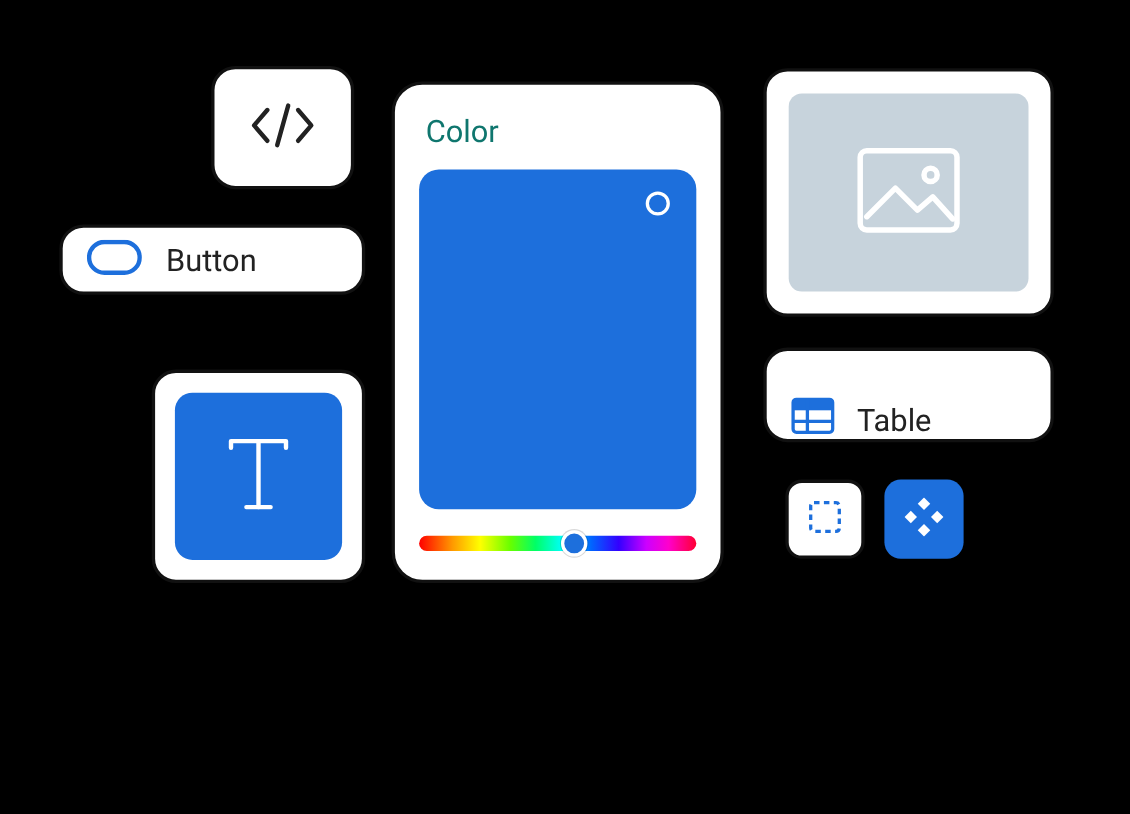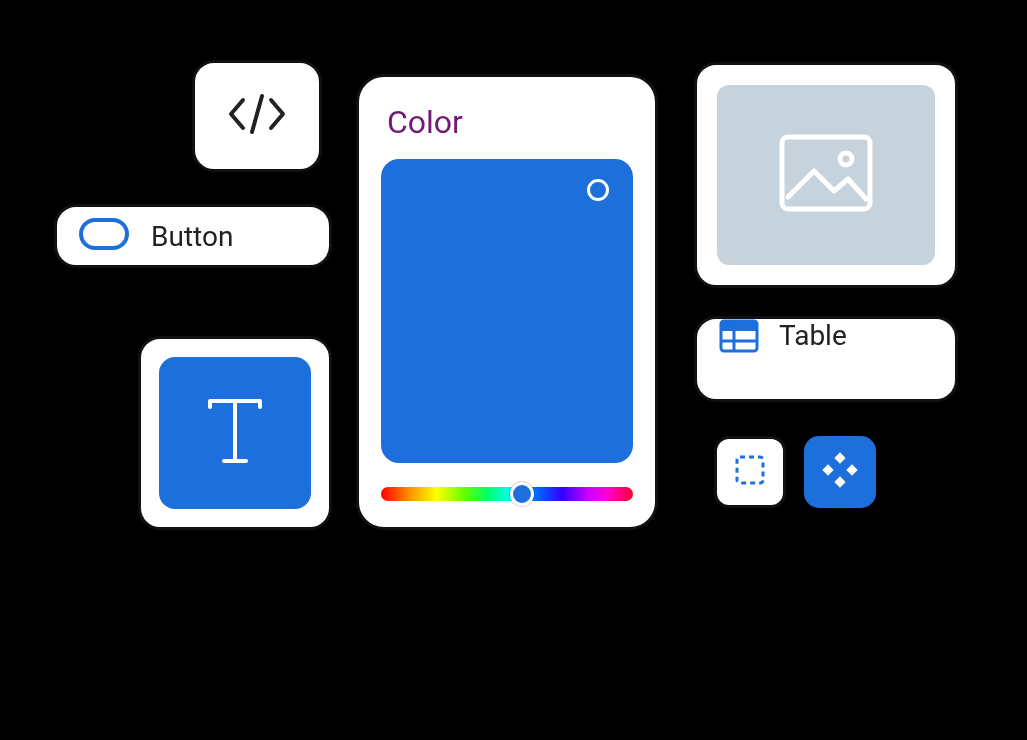--- a/index.html
+++ b/index.html
@@ -49,21 +49,21 @@
   }
   
   .color-tile {
     left: 356px; top: 74px;
     width: 302px; height: 456px;
     border-radius: 28px;
     padding: 22px 22px 26px 22px;
     display: flex; flex-direction: column;
   }
   .color-title {
-    font-size: 32px; color: #701a75;
+    font-size: 28px; color: #0f766e;
     margin: 4px 0 18px 6px;
   }
   .color-swatch {
     position: relative;
     background: #1d6fdc;
     border-radius: 18px;
     flex: 1;
     width: 100%;
   }
   .swatch-handle {
@@ -102,21 +102,21 @@
   .image-inner {
     width: 100%; height: 100%;
     background: #c7d3dc;
     border-radius: 12px;
     display: flex; align-items: center; justify-content: center;
   }
   
   .table-tile {
     left: 694px; top: 316px;
     width: 264px; height: 86px;
-    display: flex; align-items: flex-start;
+    display: flex; align-items: flex-end;
     padding: 0 22px; gap: 20px;
   }
   .table-label {
     font-size: 28px; color: #222;
   }
   
   .selection-tile {
     left: 714px; top: 436px;
     width: 72px; height: 72px;
     border-radius: 15px;

